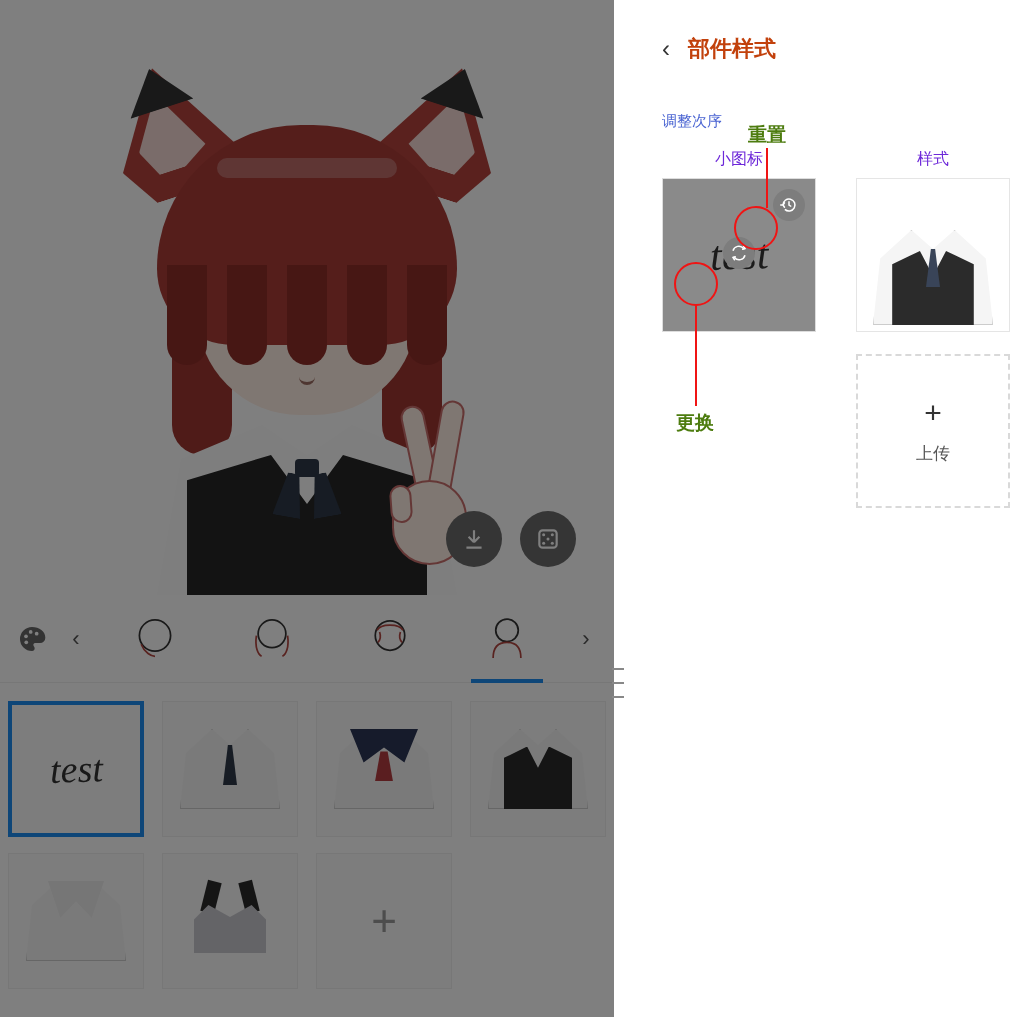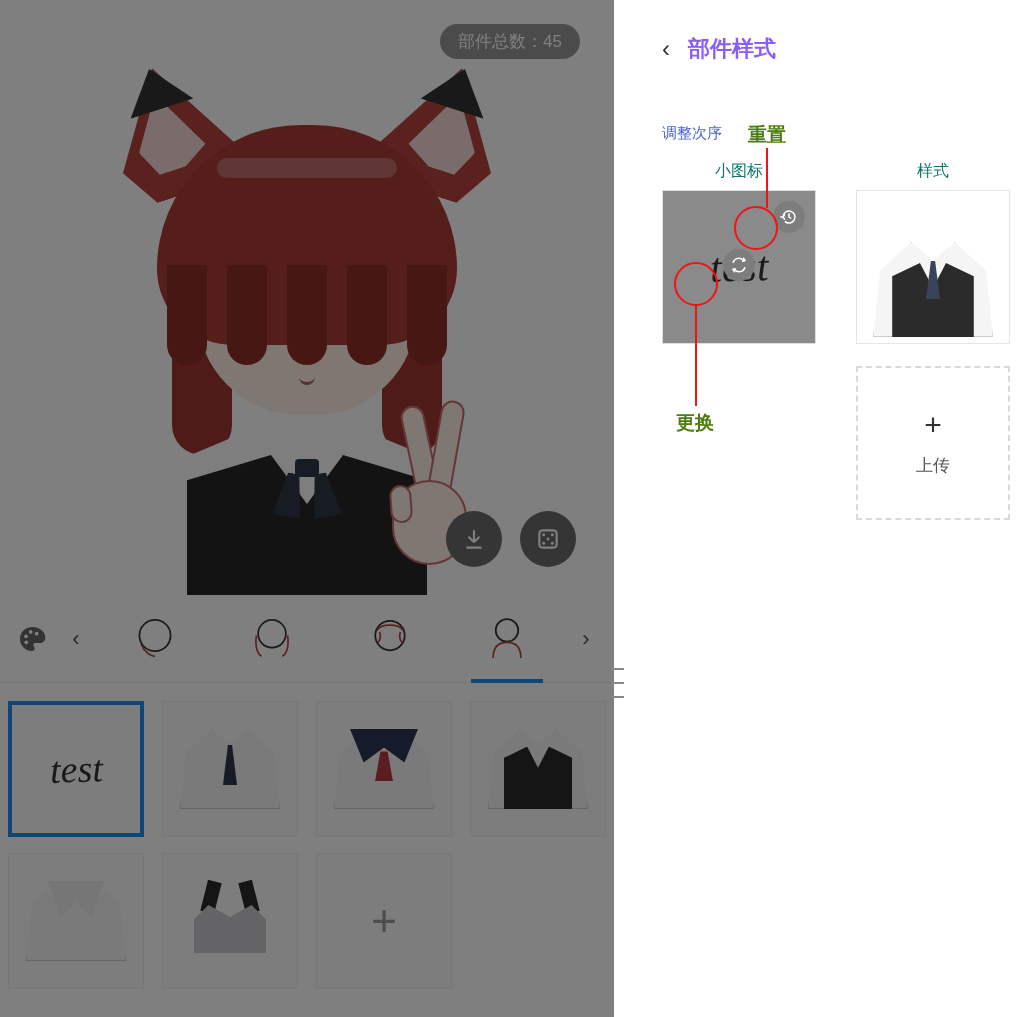--- a/index.html
+++ b/index.html
@@ -239,29 +239,29 @@
     
     .right-pane {
       flex: 1; padding: 34px 28px 20px 48px; position: relative;
     }
     .panel-header {
       display: flex; align-items: center; gap: 18px; margin-bottom: 48px;
     }
     .back-chevron {
       font-size: 24px; color: #333; line-height: 1;
     }
-    .panel-title { font-size: 22px; font-weight: 700; color: #8b5cf6; }
+    .panel-title { font-size: 22px; font-weight: 700; color: #c2410c; }
     .reorder-link {
-      color: #4a64d2; font-size: 15px; margin-bottom: 10px; display: inline-block; margin-top: 12px;
+      color: #4a64d2; font-size: 15px; margin-bottom: 10px; display: inline-block;
     }
     .cols-head {
       display: flex; gap: 40px; margin: 8px 0 8px 0;
     }
     .col-head {
-      width: 154px; text-align: center; color: #0f766e; font-size: 16px;
+      width: 154px; text-align: center; color: #6d28d9; font-size: 16px;
     }
     .cols {
       display: flex; gap: 40px; align-items: flex-start;
     }
     .thumb-box {
       width: 154px; height: 154px; background: #8a8a8a; position: relative;
       border: 1px solid #ddd; display: flex; align-items: center; justify-content: center;
     }
     .thumb-text {
       font-family: "Comic Sans MS", cursive; font-size: 42px; font-style: italic;
@@ -294,23 +294,20 @@
     .anno-line {
       position: absolute; background: #f01414; pointer-events: none;
     }
   </style>
 </head>
 <body>
 
 <div class="left-pane">
 
   <div class="preview">
-    <div class="badge">
-      <span>部件总数：</span><span>45</span>
-    </div>
 
     <div class="avatar-wrap">
       <div class="ear l">
         <div class="ear-outer"></div>
           <div class="ear-inner"></div>
           <div class="ear-tip"></div>
       </div>
       <div class="ear r">
         <div class="ear-outer"></div>
           <div class="ear-inner"></div>

